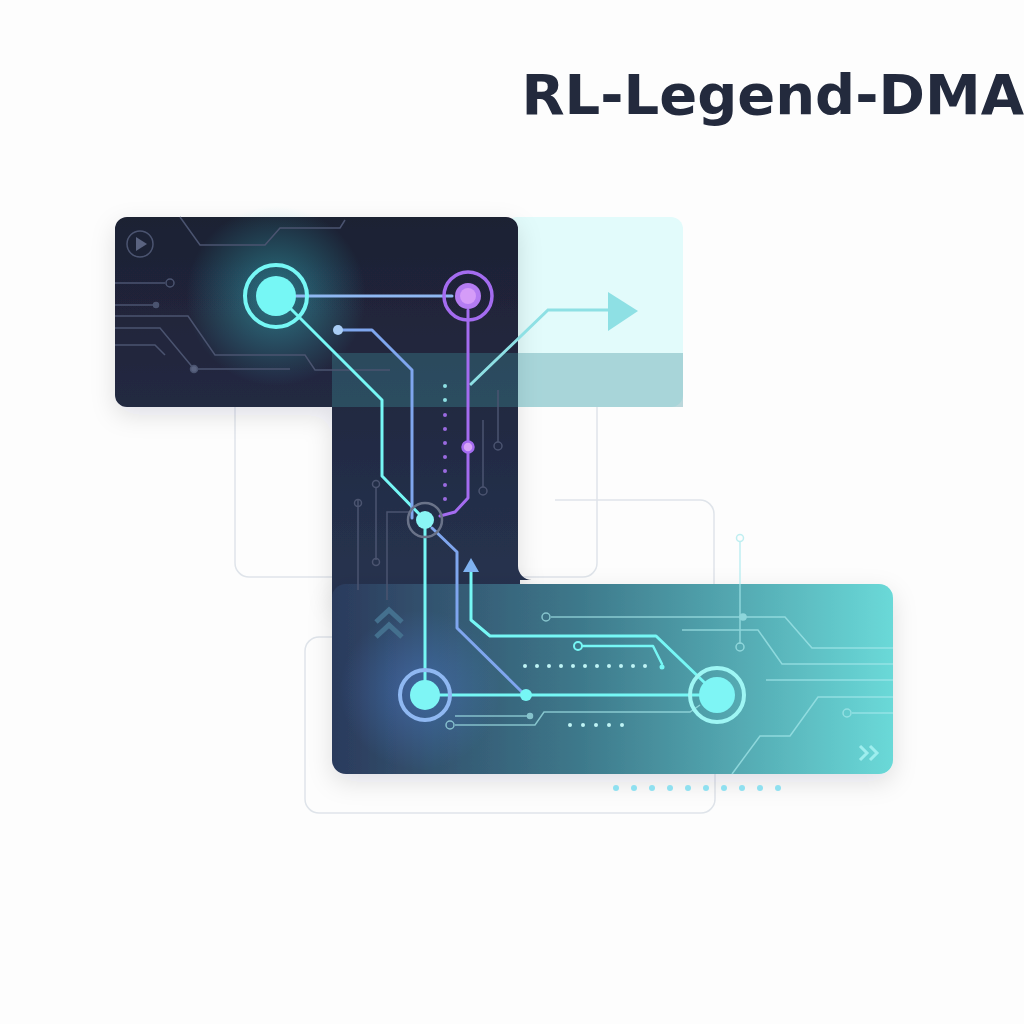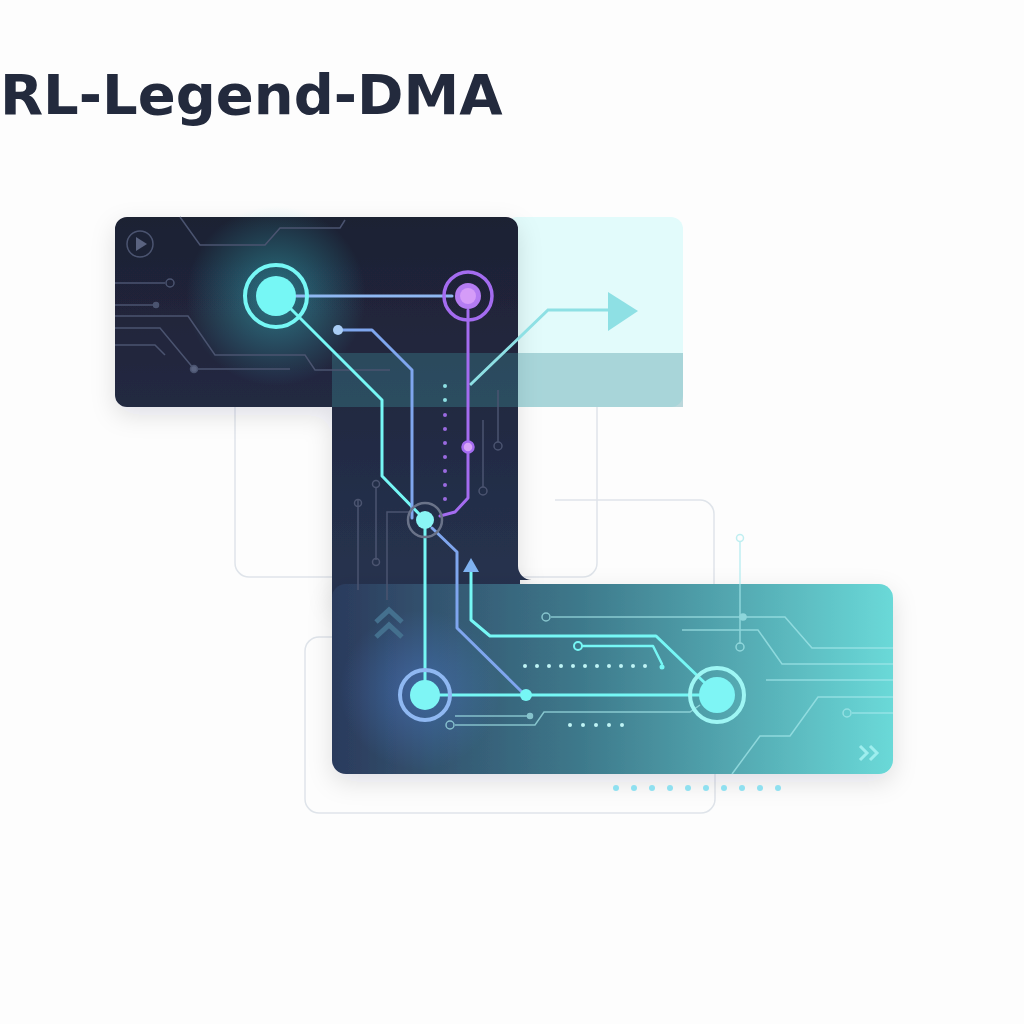--- a/index.html
+++ b/index.html
@@ -4,21 +4,21 @@
   <style>
     html, body { margin: 0; padding: 0; }
     body {
       width: 1024px; height: 1024px; overflow: hidden;
       background: #fdfdfd;
       font-family: "DejaVu Sans", sans-serif;
       position: relative;
     }
     .title {
       position: absolute; left: 0; top: 62px; width: 1024px;
-      text-align: left; font-size: 56px; font-weight: bold;
+      text-align: right; font-size: 56px; font-weight: bold;
       color: #232a3d; letter-spacing: 0px;
     }
     svg.art { position: absolute; left: 0; top: 0; }
   </style>
 </head>
 <body>
 
 <div class="title">RL-Legend-DMA</div>
 
 <svg class="art" width="1024" height="1024" viewBox="0 0 1024 1024">

